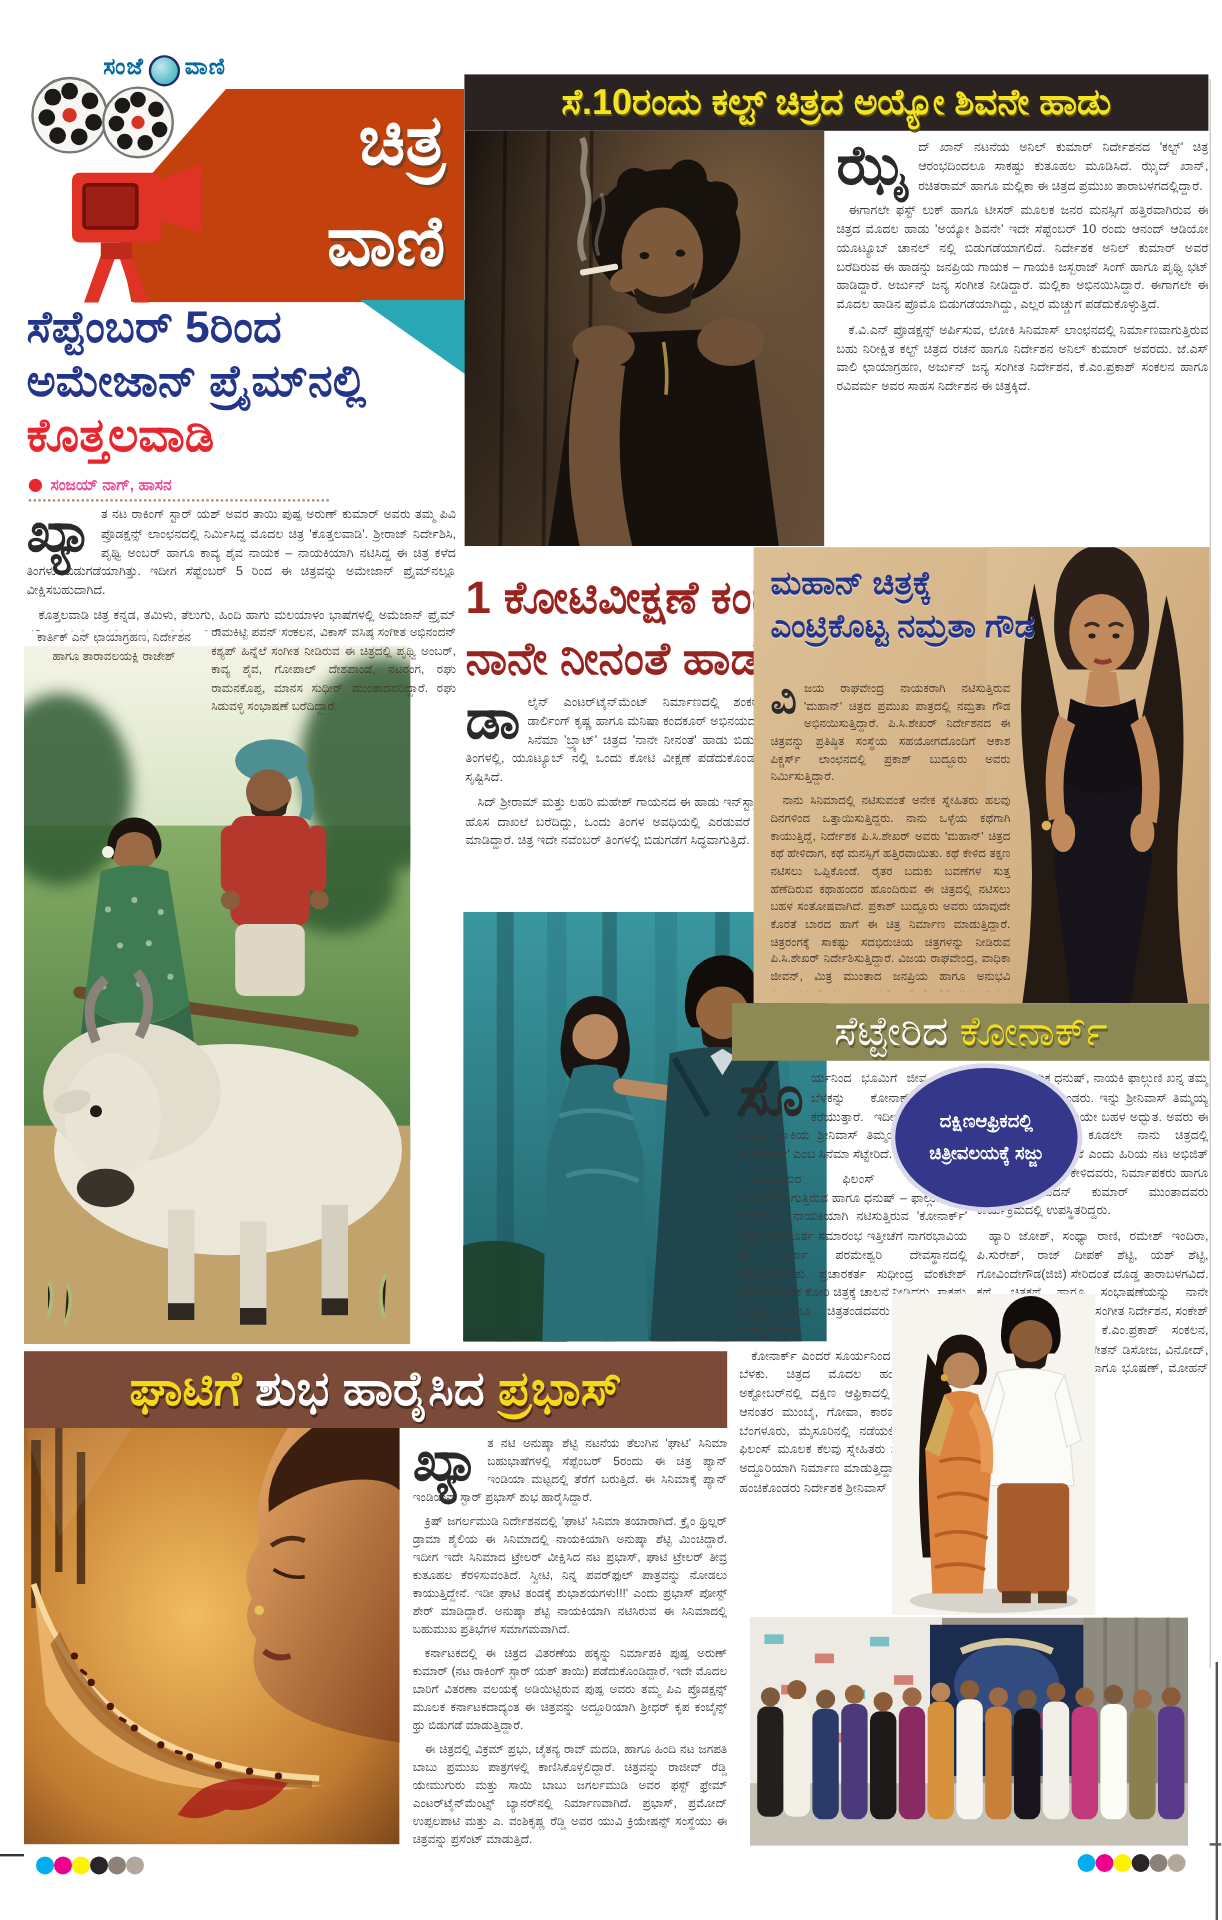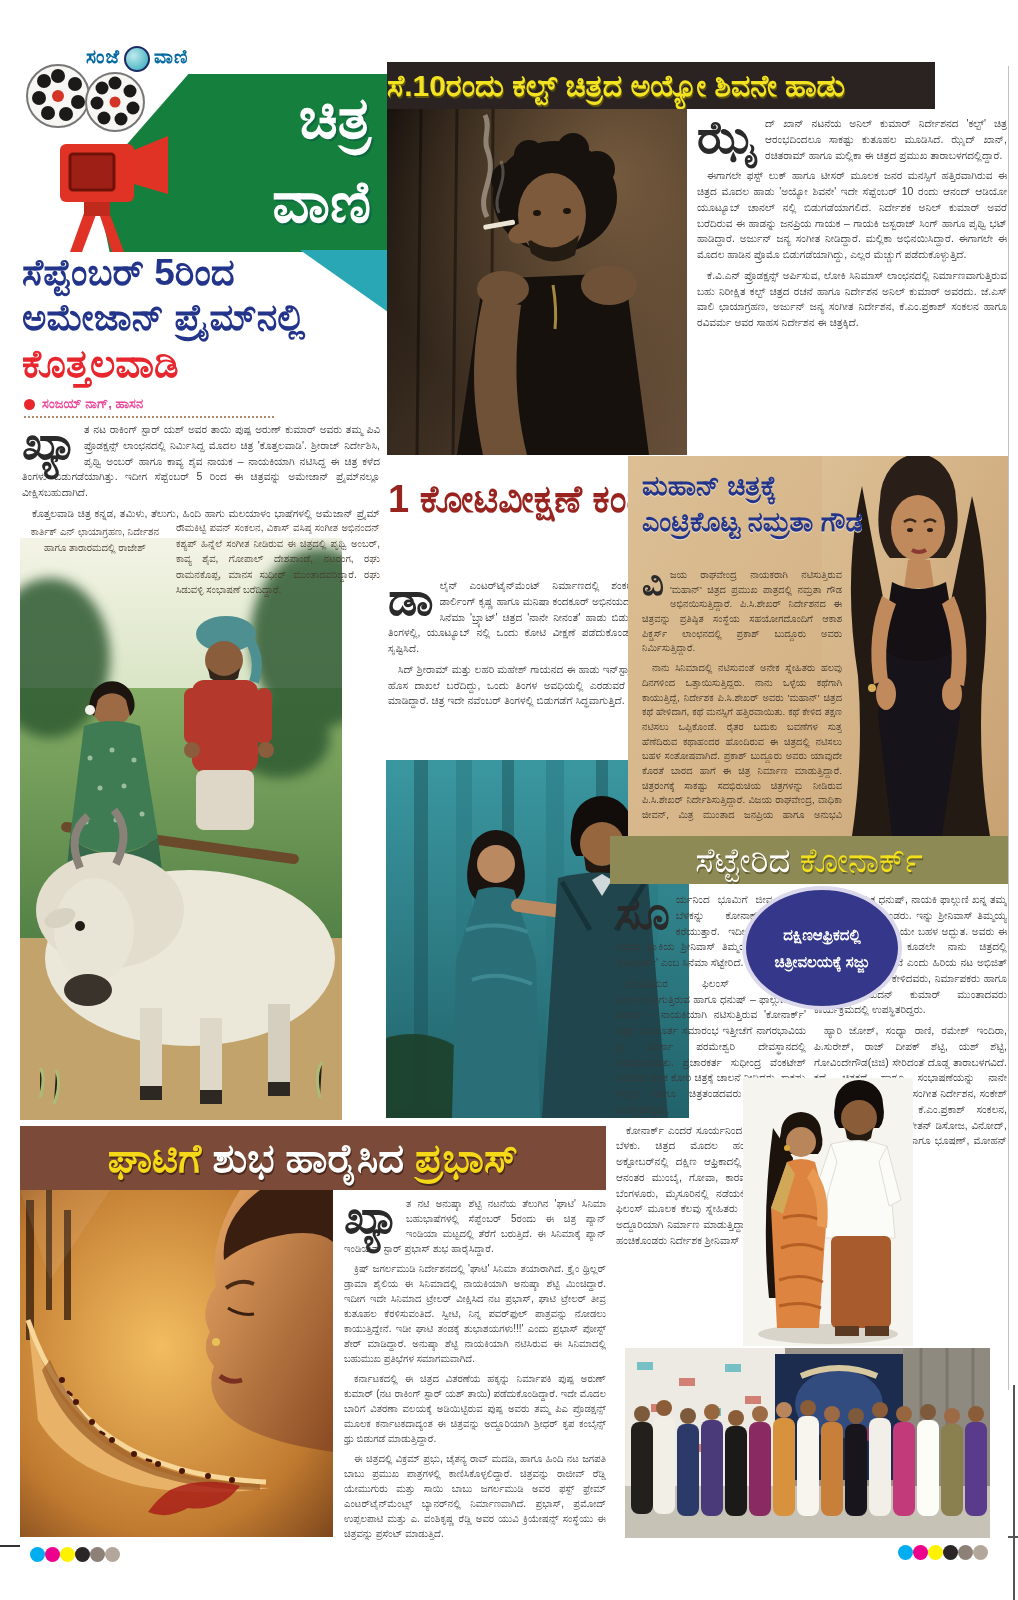--- a/index.html
+++ b/index.html
@@ -4,31 +4,31 @@
 <style>
   html,body{margin:0;padding:0;background:#ffffff;}
   .page{position:relative;width:1018px;height:1600px;background:#fff;overflow:hidden;
         font-family:"Liberation Sans","DejaVu Sans",sans-serif;color:#333;}
   .abs{position:absolute;}
   
   .brand{left:86px;top:46px;width:310px;font-size:19px;font-weight:800;color:#0369a1;
          letter-spacing:1px;display:flex;gap:4px;}
   .globe{width:22px;height:22px;border-radius:50%;background:radial-gradient(circle at 35% 35%,#bfe9ee,#2aa7b5);
          border:2px solid #1c2a66;display:inline-block;}
-  .wedge{left:95px;top:74px;width:292px;height:178px;background:#15803d;
+  .wedge{left:95px;top:74px;width:292px;height:178px;background:#c2410c;
          clip-path:polygon(32% 0,100% 0,100% 100%,5% 100%,0 60%);}
   .wedge-inner{position:absolute;right:16px;top:2px;text-align:right;color:#fff;
          font-weight:800;font-size:58px;line-height:1.45;text-shadow:2px 2px 0 rgba(0,60,70,.35);}
   .wedge-tail{left:300px;top:250px;width:88px;height:62px;background:#2aa7b5;
          clip-path:polygon(0 0,100% 0,100% 100%);}
   .datebar{left:95px;top:253px;width:292px;height:34px;background:#2b3a7e;border-radius:17px;
          color:#fff;font-size:15px;font-weight:700;text-align:center;line-height:34px;z-index:3;}
   
-  .top-banner{left:387px;top:62px;width:548px;height:47px;background:#2a2321;color:#f4e321;
-         font-size:30px;font-weight:800;line-height:47px;
+  .top-banner{left:387px;top:62px;width:620px;height:47px;background:#2a2321;color:#f4e321;
+         font-size:30px;font-weight:800;text-align:center;line-height:47px;
          text-shadow:1px 2px 0 #5d5410;white-space:nowrap;}
   .left-headline{left:22px;top:250px;width:370px;z-index:2;font-weight:800;line-height:1.22;}
   .left-headline .l1{font-size:37px;color:#23348b;}
   .left-headline .l2{font-size:39px;color:#e8262d;}
   .byline{left:24px;top:396px;width:250px;display:flex;align-items:center;gap:7px;z-index:2;
           font-size:13px;font-weight:700;color:#ec4899;border-bottom:2px dotted #b08968;padding-bottom:4px;}
   .byline .dot{width:11px;height:11px;border-radius:50%;background:#e8262d;flex:0 0 auto;}
   .body-txt{font-size:10.5px;line-height:1.5;text-align:justify;color:#3a3a3a;overflow:hidden;}
   .body-txt p{margin:0 0 5px 0;text-indent:10px;}
   .body-txt p.first{text-indent:0;}
@@ -180,21 +180,21 @@
   <div class="abs byline">
     <span class="dot"></span>
     <span>ಸಂಜಯ್ ನಾಗ್, ಹಾಸನ</span>
   </div>
 
   <div class="abs body-txt" style="left:22px;top:422px;width:358px;height:104px;">
     <p class="first"><span class="dropcap">ಖ್ಯಾ</span><span>ತ ನಟ ರಾಕಿಂಗ್ ಸ್ಟಾರ್ ಯಶ್ ಅವರ ತಾಯಿ ಪುಷ್ಪ ಅರುಣ್ ಕುಮಾರ್ ಅವರು ತಮ್ಮ ಪಿವಿ ಪ್ರೊಡಕ್ಷನ್ಸ್ ಲಾಂಛನದಲ್ಲಿ ನಿರ್ಮಿಸಿದ್ದ ಮೊದಲ ಚಿತ್ರ 'ಕೊತ್ತಲವಾಡಿ'. ಶ್ರೀರಾಜ್ ನಿರ್ದೇಶಿಸಿ, ಪೃಥ್ವಿ ಅಂಬರ್ ಹಾಗೂ ಕಾವ್ಯ ಶೈವ ನಾಯಕ – ನಾಯಕಿಯಾಗಿ ನಟಿಸಿದ್ದ ಈ ಚಿತ್ರ ಕಳೆದ ತಿಂಗಳು ಬಿಡುಗಡೆಯಾಗಿತ್ತು. ಇದೀಗ ಸೆಪ್ಟೆಂಬರ್ 5 ರಿಂದ ಈ ಚಿತ್ರವನ್ನು ಅಮೇಜಾನ್ ಪ್ರೈಮ್‌ನಲ್ಲೂ ವೀಕ್ಷಿಸಬಹುದಾಗಿದೆ.</span></p>
     <p>ಕೊತ್ತಲವಾಡಿ ಚಿತ್ರ ಕನ್ನಡ, ತಮಿಳು, ತೆಲುಗು, ಹಿಂದಿ ಹಾಗು ಮಲಯಾಳಂ ಭಾಷೆಗಳಲ್ಲಿ ಅಮೆಜಾನ್ ಪ್ರೈಮ್ ನಲ್ಲಿ ಲಭ್ಯವಿದೆ. ಆದರೆ ಮೊದಲು ಸೆಪ್ಟೆಂಬರ್ 5 ರಂದು ಕನ್ನಡದಲ್ಲಿ ಮಾತ್ರ ಪ್ರದರ್ಶನವಾಗಲಿದ್ದು, ನಂತರದ ದಿನಗಳಲ್ಲಿ ಮಿಕ್ಕ ಭಾಷೆಗಳಲ್ಲಿ ವೀಕ್ಷಿಸಬಹುದು.</p>
   </div>
 
-  <div class="abs credits" style="left:24px;top:524px;width:142px;">ಕಾರ್ತಿಕ್ ಎನ್ ಛಾಯಾಗ್ರಹಣ, ನಿರ್ದೇಶನ ಹಾಗೂ ತಾರಾರಮದಲ್ಲಿ ರಾಜೇಶ್</div>
+  <div class="abs credits" style="left:24px;top:524px;width:142px;">ಕಾರ್ತಿಕ್ ಎನ್ ಛಾಯಾಗ್ರಹಣ, ನಿರ್ದೇಶನ ಹಾಗೂ ತಾರಾವಲಯಕ್ಲಿ ರಾಜೇಶ್</div>
   <div class="abs credits" style="left:176px;top:520px;width:204px;text-align:justify;">ರಾಮಕಿಟ್ಟಿ ಪವನ್ ಸಂಕಲನ, ವಿಕಾಸ್ ವಸಿಷ್ಠ ಸಂಗೀತ ಅಭಿನಂದನ್ ಕಶ್ಯಪ್ ಹಿನ್ನೆಲೆ ಸಂಗೀತ ನೀಡಿರುವ ಈ ಚಿತ್ರದಲ್ಲಿ ಪೃಥ್ವಿ ಅಂಬರ್, ಕಾವ್ಯ ಶೈವ, ಗೋಪಾಲ್ ದೇಶಪಾಂಡೆ, ನಟರಂಗ, ರಘು ರಾಮನಕೊಪ್ಪ, ಮಾನಸ ಸುಧೀರ್ ಮುಂತಾದವರಿದ್ದಾರೆ. ರಘು ಸಿಡುವಳ್ಳಿ ಸಂಭಾಷಣೆ ಬರೆದಿದ್ದಾರೆ.</div>
 
   <svg class="abs photo z1" style="left:20px;top:538px;width:322px;height:582px;" viewBox="0 0 322 582">
     <defs>
       <linearGradient id="sky" x1="0" y1="0" x2="0" y2="1">
         <stop offset="0" stop-color="#f4f4e6"></stop>
           <stop offset="1" stop-color="#d4e2c0"></stop>
       </linearGradient>
       <linearGradient id="fld" x1="0" y1="0" x2="0" y2="1">
         <stop offset="0" stop-color="#86ad66"></stop>
@@ -260,20 +260,21 @@
     </g>
     <g stroke="#a8c27c" stroke-width="3" opacity=".8">
       <path d="M20 560 q6 -22 0 -30"></path>
         <path d="M34 566 q8 -20 2 -34"></path>
         <path d="M300 560 q-6 -24 2 -36"></path>
     </g>
   </svg>
 
   <div class="abs mid-headline">
     <div>1 ಕೋಟಿವೀಕ್ಷಣೆ ಕಂಡ</div>
+    <div>ನಾನೇ ನೀನಂತೆ ಹಾಡು</div>
   </div>
 
   <div class="abs body-txt" style="left:388px;top:578px;width:302px;height:180px;">
     <p class="first"><span class="dropcap">ಡಾ</span><span>ಲೈನ್ ಎಂಟರ್‌ಟೈನ್‌ಮೆಂಟ್ ನಿರ್ಮಾಣದಲ್ಲಿ ಶಂಕರ್ ನಿರ್ದೇಶನದ, ಡಾರ್ಲಿಂಗ್ ಕೃಷ್ಣ ಹಾಗೂ ಮನಿಷಾ ಕಂದಕೂರ್ ಅಭಿನಯದ ಪ್ಯಾನ್ ಇಂಡಿಯಾ ಸಿನೆಮಾ 'ಬ್ರ್ಯಾಟ್' ಚಿತ್ರದ 'ನಾನೇ ನೀನಂತೆ' ಹಾಡು ಬಿಡುಗಡೆಯಾದ ಒಂದೇ ತಿಂಗಳಲ್ಲಿ, ಯೂಟ್ಯೂಬ್ ನಲ್ಲಿ ಒಂದು ಕೋಟಿ ವೀಕ್ಷಣೆ ಪಡೆದುಕೊಂಡು ಹೊಸ ದಾಖಲೆ ಸೃಷ್ಟಿಸಿದೆ.</span></p>
     <p>ಸಿದ್ ಶ್ರೀರಾಮ್ ಮತ್ತು ಲಹರಿ ಮಹೇಶ್ ಗಾಯನದ ಈ ಹಾಡು ಇನ್‌ಸ್ಟಾಗ್ರಾಮ್ ನಲ್ಲಿ ಕೂಡ ಹೊಸ ದಾಖಲೆ ಬರೆದಿದ್ದು, ಒಂದು ತಿಂಗಳ ಅವಧಿಯಲ್ಲಿ ಎರಡುವರೆ ಲಕ್ಷ ಜನ ರೀಲ್ಸ್ ಮಾಡಿದ್ದಾರೆ. ಚಿತ್ರ ಇದೇ ನವೆಂಬರ್ ತಿಂಗಳಲ್ಲಿ ಬಿಡುಗಡೆಗೆ ಸಿದ್ಧವಾಗುತ್ತಿದೆ.</p>
   </div>
 
   <svg class="abs photo" style="left:386px;top:760px;width:303px;height:358px;" viewBox="0 0 303 358">
     <defs>
       <linearGradient id="cur" x1="0" y1="0" x2="0" y2="1">

